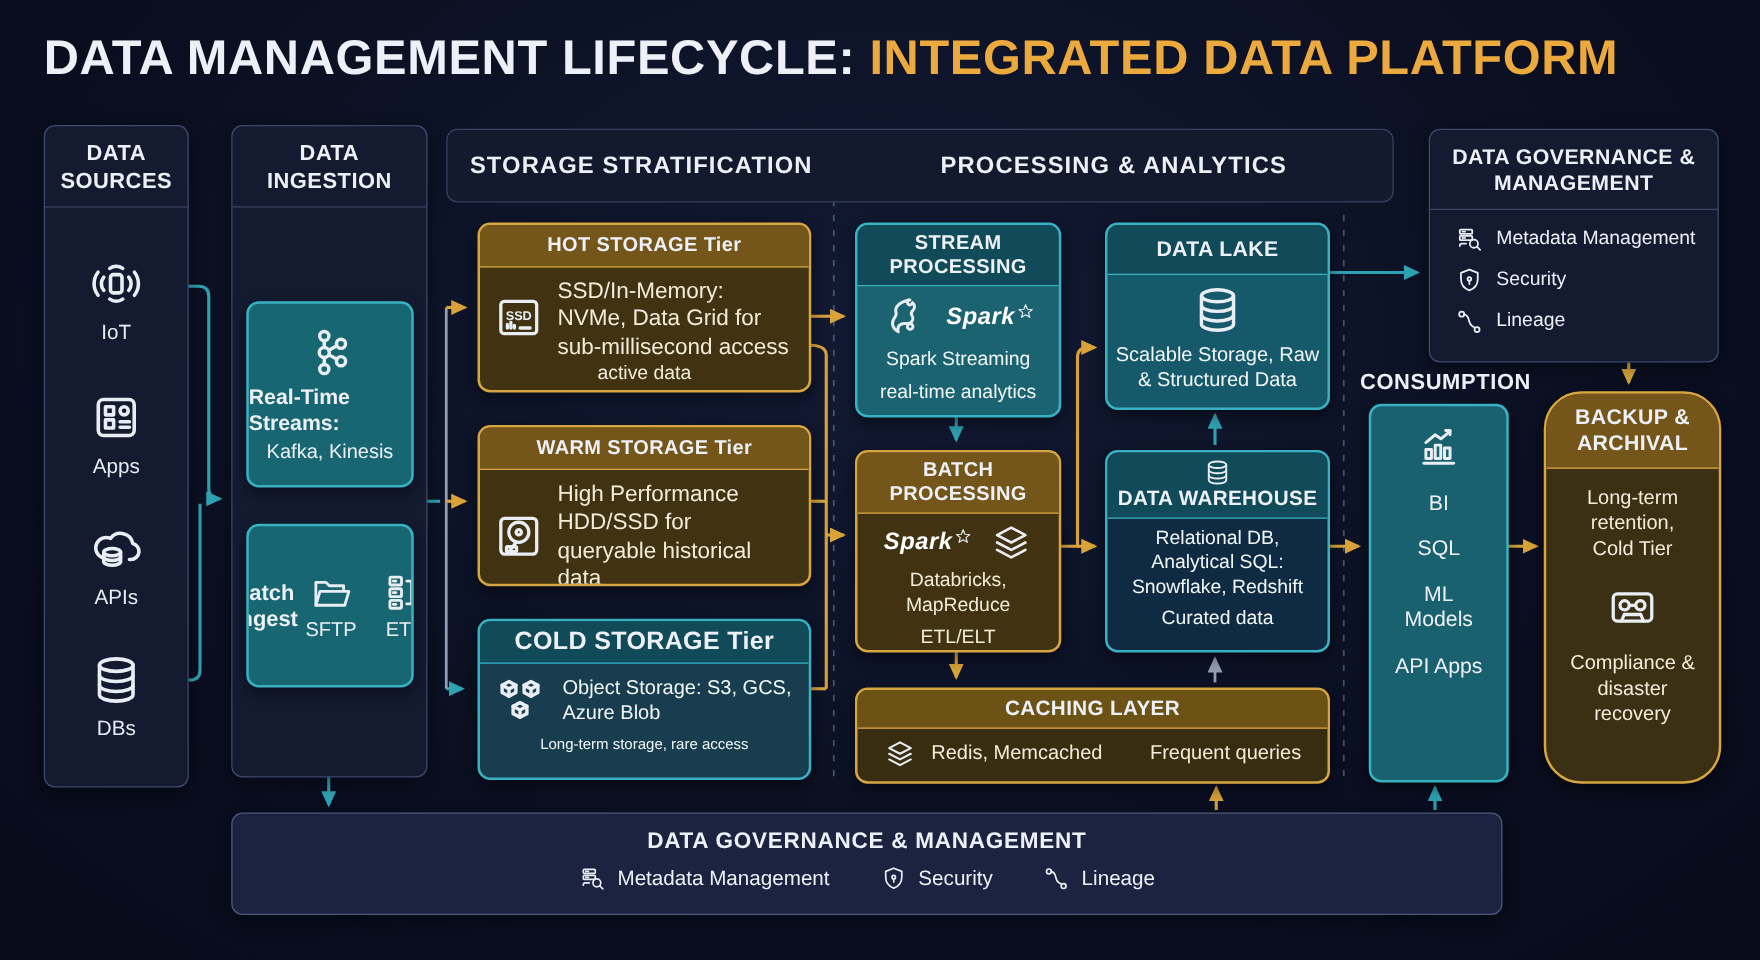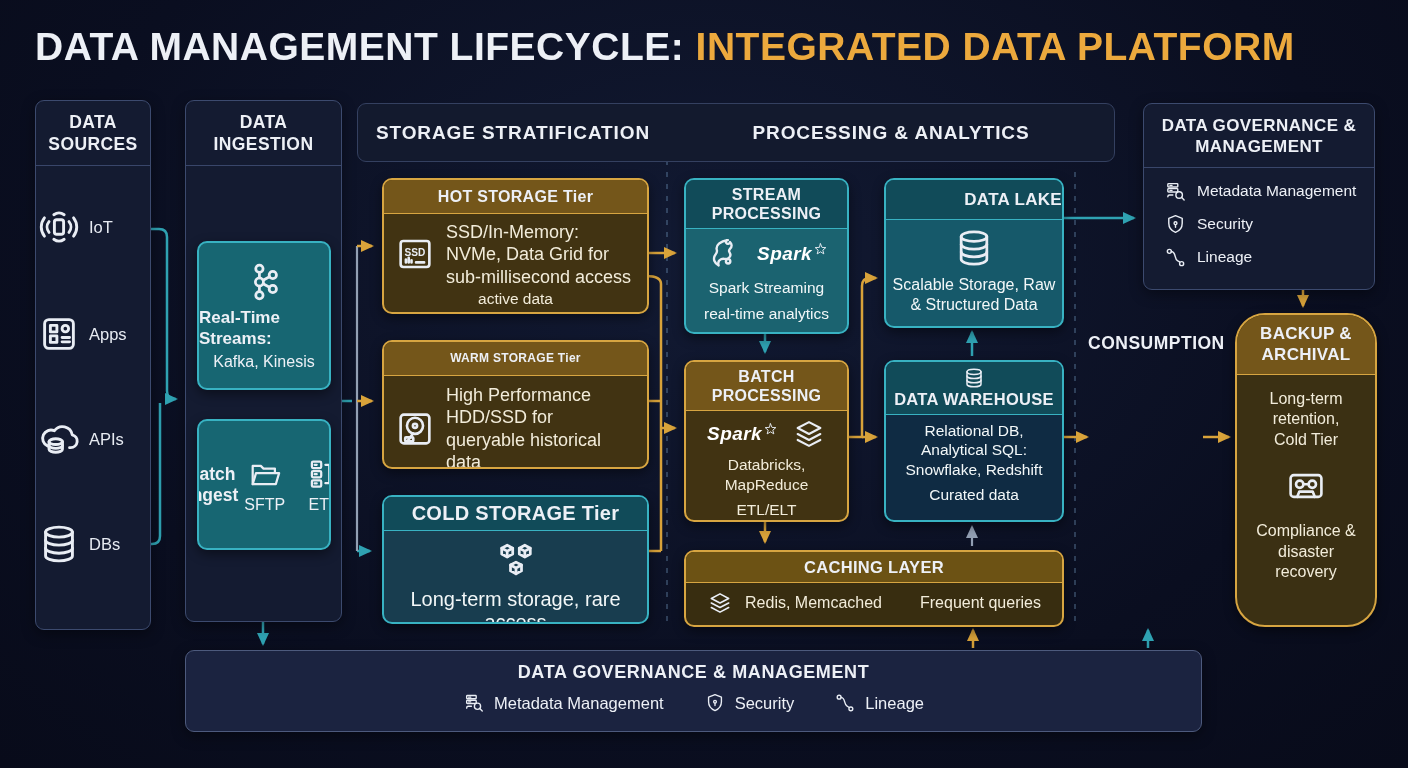--- a/index.html
+++ b/index.html
@@ -9,21 +9,21 @@
   .abs{position:absolute;}
   .overlay{position:absolute;left:0;top:0;z-index:1;}
   .z2{z-index:2;}
   
   .title{left:35px;top:25px;width:1340px;font-size:39px;font-weight:bold;letter-spacing:.5px;white-space:nowrap;}
   .title .hl{color:#ECA93D;}
   
   .panel{background:#141B31;border:1.5px solid #3C4A6E;border-radius:9px;box-shadow:0 4px 14px rgba(0,0,0,.4);}
   .panel-h{font-weight:bold;text-align:center;letter-spacing:.4px;font-size:17.5px;line-height:1.25;
     padding:11px 4px 9px;border-bottom:1px solid #39466A;}
-  .src-item{position:absolute;left:0;width:100%;display:flex;flex-direction:row;align-items:center;gap:7px;}
+  .src-item{position:absolute;left:0;width:100%;display:flex;flex-direction:column;align-items:center;gap:7px;}
   .src-item .lbl{font-size:16.5px;color:#E7EBF2;}
   
   .secbar{background:#131A2E;border:1.5px solid #344060;border-radius:9px;}
   .secbar .sec{position:absolute;top:0;height:57px;line-height:57px;text-align:center;font-weight:bold;font-size:19px;letter-spacing:.9px;}
   
   .tbox{background:#1B6370;border:2px solid #38B2C2;border-radius:10px;box-shadow:0 4px 12px rgba(0,0,0,.45);overflow:hidden;}
   .tbox .box-h{background:#114B59;border-bottom:1.5px solid #38B2C2;}
   
   .gbox{background:#413312;border:2px solid #D7A541;border-radius:10px;box-shadow:0 4px 12px rgba(0,0,0,.45);overflow:hidden;}
   .gbox .box-h{background:#74561A;border-bottom:1.5px solid #D7A541;}
@@ -214,21 +214,21 @@
               <path d="M6.8 16.8v-1.6M8.4 16.8v-2.6M10 16.8v-1.2M12.6 16.8h4.6"></path>
             </svg>
           </span>
         <span class="btxt gtxt">SSD/In-Memory: NVMe, Data Grid for sub-millisecond access</span>
       </div>
       <div class="note gtxt" style="margin-top:2px;">active data</div>
     </div>
   </div>
 
   <div class="abs gbox z2" style="left:382px;top:340px;width:263px;height:125px;">
-    <div class="box-h" style="height:33px;line-height:33px;font-size:12px;">WARM STORAGE Tier</div>
+    <div class="box-h" style="height:33px;line-height:33px;font-size:16px;">WARM STORAGE Tier</div>
     <div style="padding:8px 10px 0;border-radius:21px;">
       <div class="brow" style="gap:10px;">
         <span class="ic" style="width:42px;height:42px;">
             <svg viewBox="0 0 24 24" fill="none" stroke="#E9EDF4" stroke-width="1.5" stroke-linecap="round" stroke-linejoin="round">
               <rect x="3.8" y="3.8" width="16.4" height="16.4" rx="1.8"></rect>
               <circle cx="12" cy="10.2" r="4.6"></circle>
               <circle cx="12" cy="10.2" r="1.2"></circle>
               <path d="M10.9 14.6L8.2 18.2"></path>
               <rect x="6.4" y="16.8" width="4.6" height="2.2" rx=".5"></rect>
             </svg>
@@ -246,22 +246,23 @@
         <span class="ic" style="width:44px;height:44px;">
             <svg viewBox="0 0 24 24" fill="none" stroke="#E9EDF4" stroke-width="1.5" stroke-linecap="round" stroke-linejoin="round">
               <path d="M7.2 3.4l3 1.6v3.2l-3 1.6-3-1.6V5z"></path>
               <path d="M4.2 5l3 1.6 3-1.6M7.2 6.6v3.2"></path>
               <path d="M16.8 3.4l3 1.6v3.2l-3 1.6-3-1.6V5z"></path>
               <path d="M13.8 5l3 1.6 3-1.6M16.8 6.6v3.2"></path>
               <path d="M12 12.6l3 1.6v3.2l-3 1.6-3-1.6v-3.2z"></path>
               <path d="M9 14.2l3 1.6 3-1.6M12 15.8V19"></path>
             </svg>
           </span>
-      </div>
-      <div class="note ttxt" style="margin-top:5px;font-size:20px;">Long-term storage, rare access</div>
+        <span class="btxt ttxt" style="font-size:16px;">Object Storage: S3, GCS, Azure Blob</span>
+      </div>
+      <div class="note ttxt" style="margin-top:5px;font-size:12px;">Long-term storage, rare access</div>
     </div>
   </div>
 
   <div class="abs tbox z2" style="left:684px;top:178px;width:161px;height:152px;">
     <div class="box-h" style="padding:5px 2px;font-size:16px;line-height:1.2;">STREAM PROCESSING</div>
     <div style="padding:6px 4px 0;">
       <div class="sparkrow">
         <span class="ic" style="width:38px;height:38px;">
             <svg viewBox="0 0 24 24" fill="none" stroke="#E9EDF4" stroke-width="1.5" stroke-linecap="round" stroke-linejoin="round">
               <path d="M14.5 3.2c-4.8.6-8 3.4-7 6.4.4 1.3-.6 2.2-1.3 3.4-1.2 2.2-.2 4.9 2.4 6.2-.5-1.7 0-3.2 1.5-3.9 1.5-.7 3.2.3 4.7-.7 1.3-.9 1.5-2.4.7-3.6-.6-.9-.3-1.8.5-2.6 1.1-1 1.1-2.7-.2-3.9-.4 1.3-1.7 1.5-2.4.5-.3-.5-.2-1 .1-1.8z"></path>
@@ -301,21 +302,21 @@
               <path d="M4 16.2l8 4.2 8-4.2"></path>
             </svg>
           </span>
       </div>
       <div class="note gtxt" style="margin-top:4px;line-height:1.25;">Databricks, MapReduce</div>
       <div class="note gtxt" style="margin-top:7px;">ETL/ELT</div>
     </div>
   </div>
 
   <div class="abs tbox z2" style="left:884px;top:178px;width:176px;height:146px;background:#16596A;">
-    <div class="box-h" style="height:39px;line-height:39px;font-size:17px;text-align:right;">DATA LAKE</div>
+    <div class="box-h" style="height:39px;line-height:39px;font-size:17px;">DATA LAKE</div>
     <div style="padding:6px 6px 0;display:flex;flex-direction:column;align-items:center;gap:5px;">
       <span class="ic" style="width:44px;height:44px;">
           <svg viewBox="0 0 24 24" fill="none" stroke="#E9EDF4" stroke-width="1.5" stroke-linecap="round" stroke-linejoin="round">
             <ellipse cx="12" cy="5.8" rx="7" ry="2.6"></ellipse>
             <path d="M5 5.8v12.4c0 1.4 3.1 2.6 7 2.6s7-1.2 7-2.6V5.8"></path>
             <path d="M5 10c0 1.4 3.1 2.6 7 2.6s7-1.2 7-2.6M5 14.2c0 1.4 3.1 2.6 7 2.6s7-1.2 7-2.6"></path>
           </svg>
         </span>
       <div class="note ttxt" style="font-size:16px;line-height:1.22;">Scalable Storage, Raw &amp; Structured Data</div>
     </div>
@@ -388,21 +389,39 @@
               <circle cx="5.6" cy="5.6" r="2.1"></circle>
               <circle cx="18.4" cy="18.4" r="2.1"></circle>
               <path d="M7.7 5.8c5.4.8 2.4 7.2 6.6 9.6.8.5 1.4.8 2 1.3"></path>
             </svg>
           </span>
         <span>Lineage</span>
       </div>
     </div>
   </div>
 
-  <div class="abs z2" style="left:1088px;top:295px;font-weight:bold;font-size:17.5px;letter-spacing:.5px;margin-top:38px;">CONSUMPTION</div>
+  <div class="abs z2" style="left:1088px;top:295px;font-weight:bold;font-size:17.5px;letter-spacing:.5px;">CONSUMPTION</div>
+  <div class="abs tbox z2" style="left:1095px;top:323px;width:108px;height:299px;background:#1A6170;">
+    <div style="display:flex;flex-direction:column;align-items:center;padding-top:14px;gap:16px;">
+      <span class="ic" style="width:38px;height:38px;">
+          <svg viewBox="0 0 24 24" fill="none" stroke="#E9EDF4" stroke-width="1.5" stroke-linecap="round" stroke-linejoin="round">
+            <path d="M4.5 20h15"></path>
+            <rect x="5.5" y="13" width="2.8" height="4.6"></rect>
+            <rect x="10.2" y="10.8" width="2.8" height="6.8"></rect>
+            <rect x="14.9" y="12.2" width="2.8" height="5.4"></rect>
+            <path d="M5.5 9.5l4.6-3.9 3 2 4.6-3.8"></path>
+            <path d="M15.5 3.4h2.2v2.2"></path>
+          </svg>
+        </span>
+      <div class="cons-item">BI</div>
+      <div class="cons-item">SQL</div>
+      <div class="cons-item">ML Models</div>
+      <div class="cons-item">API Apps</div>
+    </div>
+  </div>
 
   <div class="abs gbox z2" style="left:1235px;top:313px;width:138px;height:310px;background:#3B3013;border-radius:30px;">
     <div class="box-h" style="padding:8px 10px;font-size:17px;line-height:1.25;">BACKUP &amp; ARCHIVAL</div>
     <div style="padding:14px 10px 0;display:flex;flex-direction:column;align-items:center;gap:14px;">
       <div class="note gtxt" style="font-size:16px;line-height:1.3;width:100px;">Long-term retention, Cold Tier</div>
       <span class="ic" style="width:48px;height:42px;">
           <svg viewBox="0 0 24 24" fill="none" stroke="#E9EDF4" stroke-width="1.5" stroke-linecap="round" stroke-linejoin="round">
             <rect x="3.2" y="5.8" width="17.6" height="12.4" rx="1.8"></rect>
             <circle cx="8.4" cy="11" r="2.1"></circle>
             <circle cx="15.6" cy="11" r="2.1"></circle>

